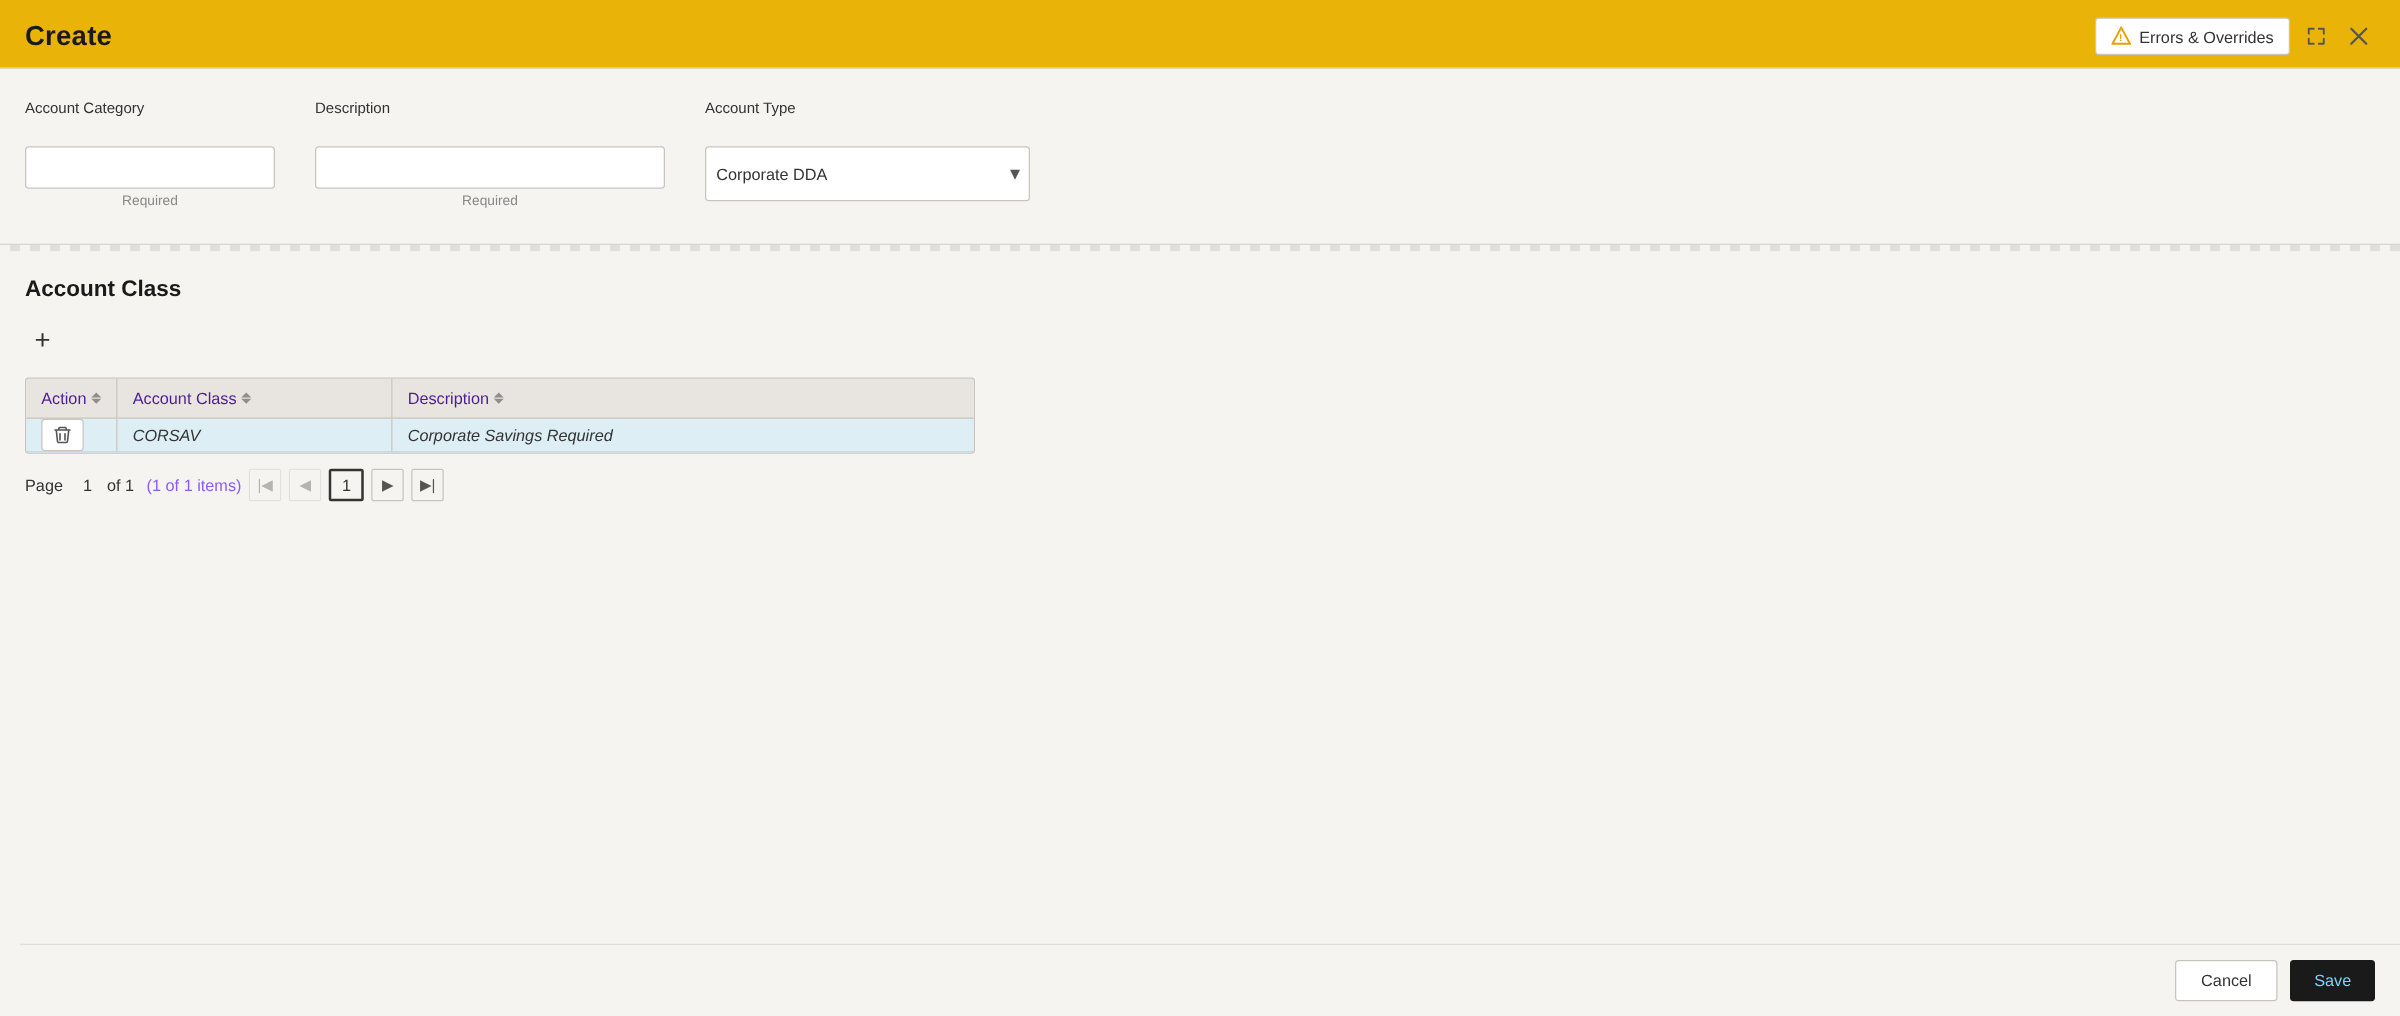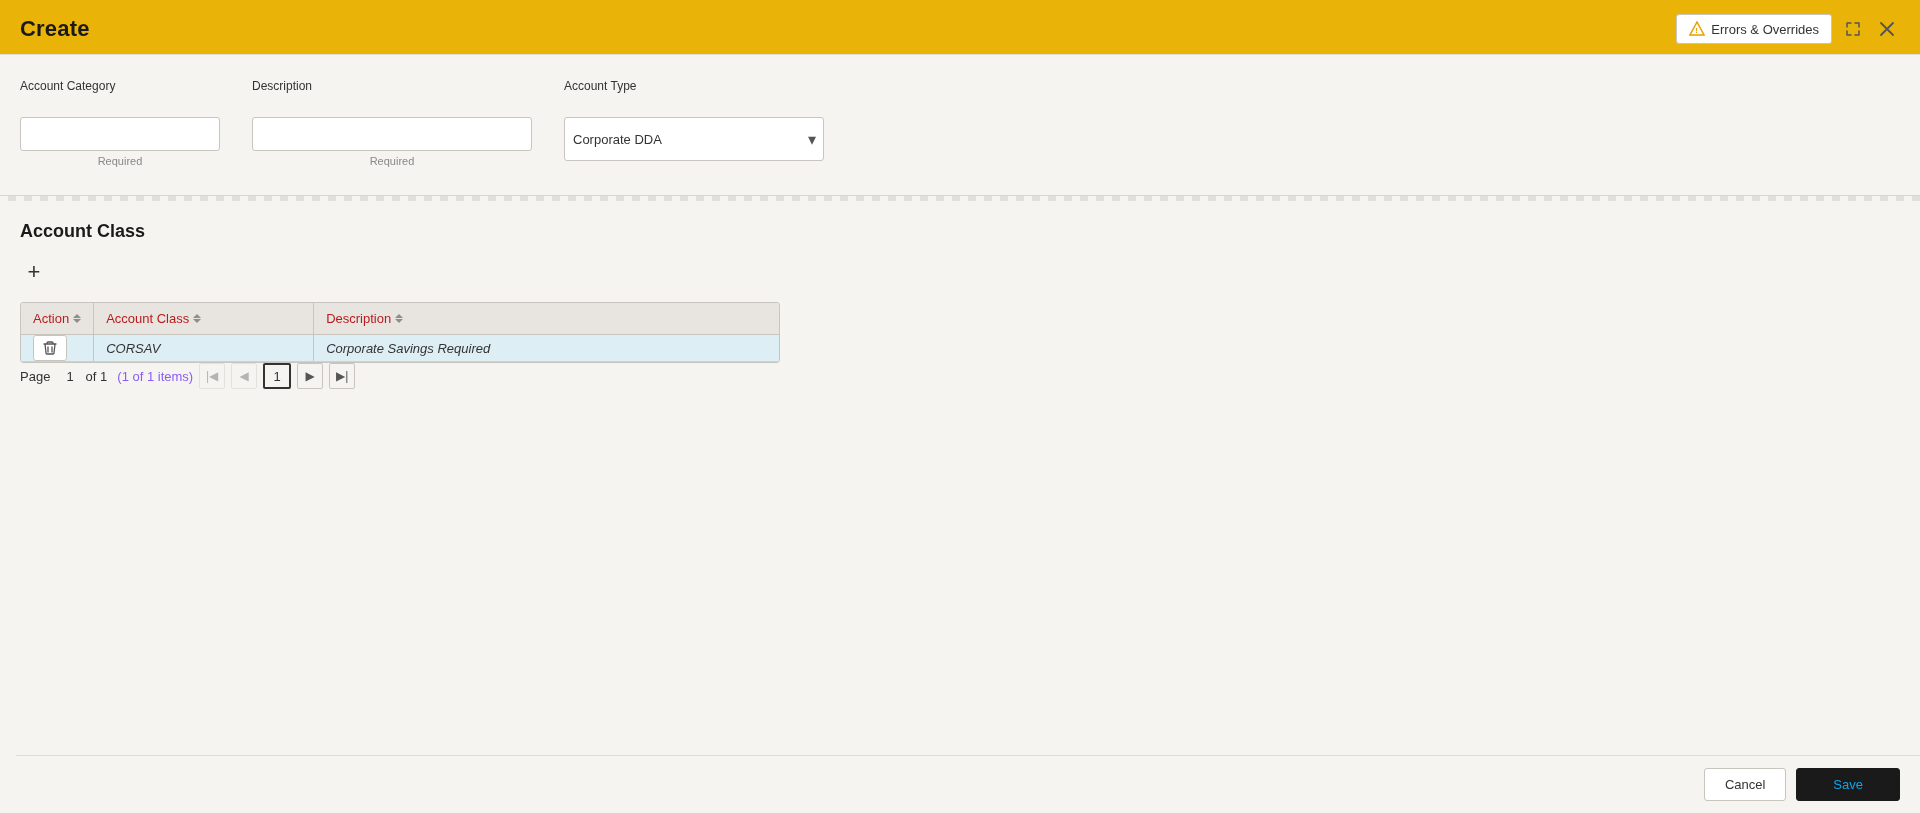--- a/index.html
+++ b/index.html
@@ -217,21 +217,21 @@
     }
 
     thead tr {
       background: #e8e5e0;
     }
 
     thead th {
       padding: 8px 12px;
       text-align: left;
       font-weight: 500;
-      color: #b91c1c;
+      color: #4c1d95;
       border-bottom: 1px solid #c8c5bf;
       white-space: nowrap;
       user-select: none;
     }
 
     thead th:not(:last-child) {
       border-right: 1px solid #c8c5bf;
     }
 
     .th-content {
@@ -300,20 +300,21 @@
     .trash-icon {
       width: 16px;
       height: 16px;
     }
 
     
     .pagination {
       display: flex;
       align-items: center;
       gap: 6px;
+      margin-top: 12px;
       font-size: 13px;
       color: #333;
     }
 
     .pagination-label { margin-right: 4px; }
 
     .page-info { margin: 0 6px; }
 
     .page-items-info {
       margin-left: 4px;
@@ -370,27 +371,27 @@
       padding: 8px 20px;
       border: 1px solid #c8c5bf;
       background: #fff;
       border-radius: 3px;
       cursor: pointer;
       font-size: 13px;
       color: #333;
     }
 
     .btn-save {
-      padding: 8px 36px;
+      padding: 8px 18px;
       border: 1px solid #1a1a1a;
       background: #1a1a1a;
       border-radius: 3px;
       cursor: pointer;
       font-size: 13px;
-      color: #0ea5e9;
+      color: #7dd3fc;
       font-weight: 500;
     }
   </style>
 </head>
 <body>
 
 <div class="modal">
 
   <div class="modal-header">
     <h1 class="modal-title">Create</h1>

